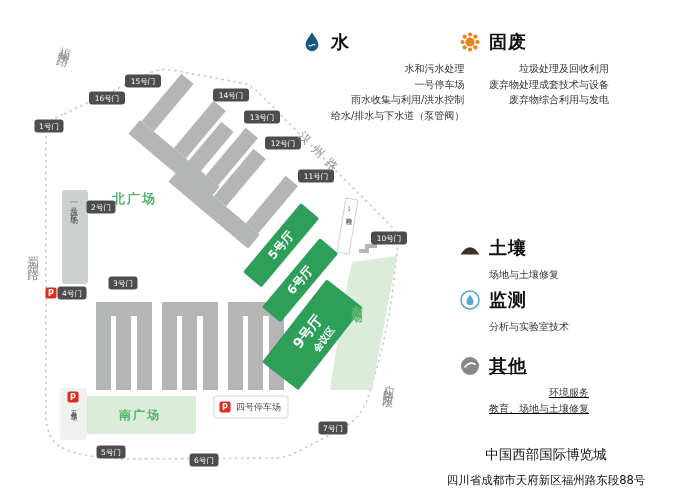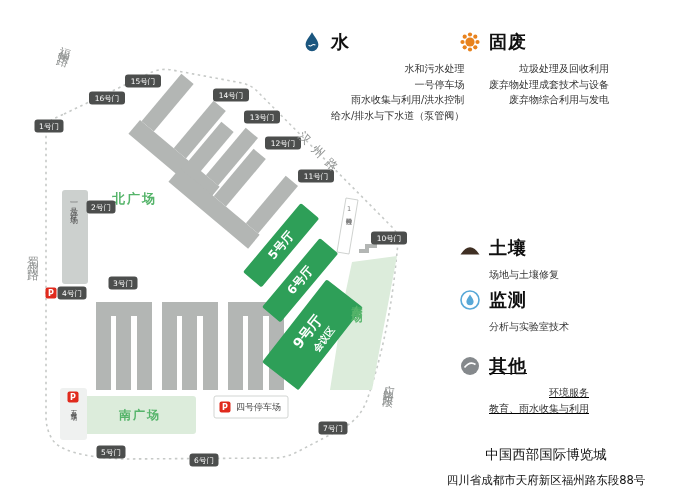--- a/index.html
+++ b/index.html
@@ -269,21 +269,21 @@
       <span class="legend-icon">
         <svg viewBox="0 0 24 24">
           <circle cx="12" cy="12" r="9" fill="#85898c"></circle>
           <path d="M6.5 13.5q5.5-7 11-3" stroke="#fff" stroke-width="1.6" fill="none"></path>
         </svg>
       </span>
       <span class="legend-title">其他</span>
     </div>
     <div class="legend-items">
       <div class="legend-item">环境服务</div>
-      <div class="legend-item">教育、雨水收集与利用</div>
+      <div class="legend-item">教育、场地与土壤修复</div>
     </div>
   </div>
 
   <div class="address">
     <div class="address-l1">中国西部国际博览城</div>
     <div class="address-l2">四川省成都市天府新区福州路东段88号</div>
   </div>
 
 </div>
 

